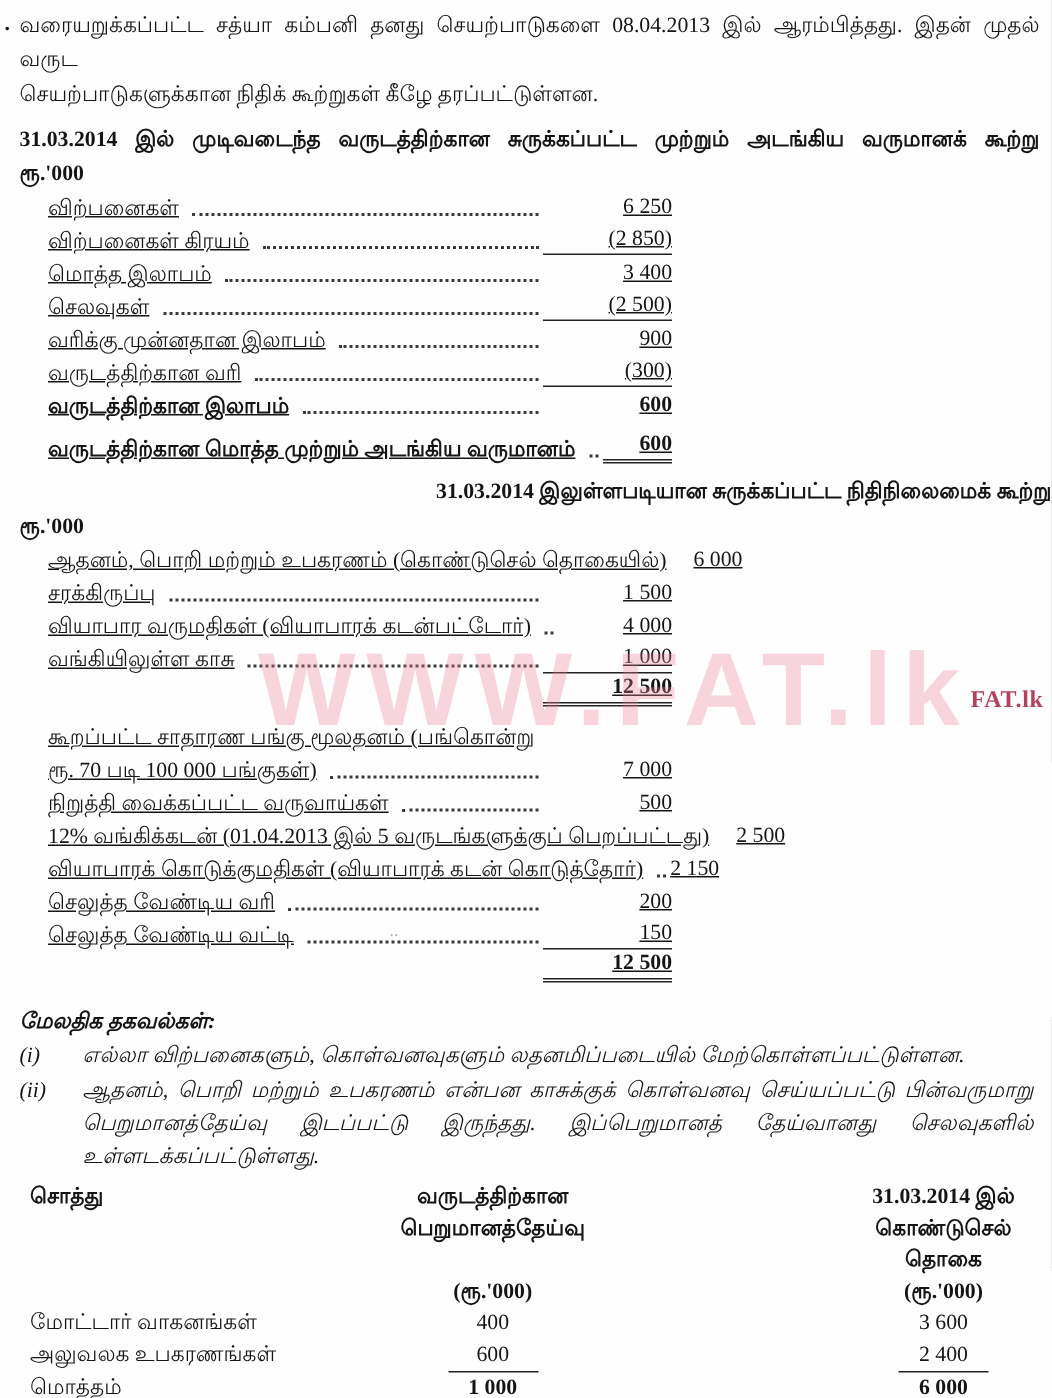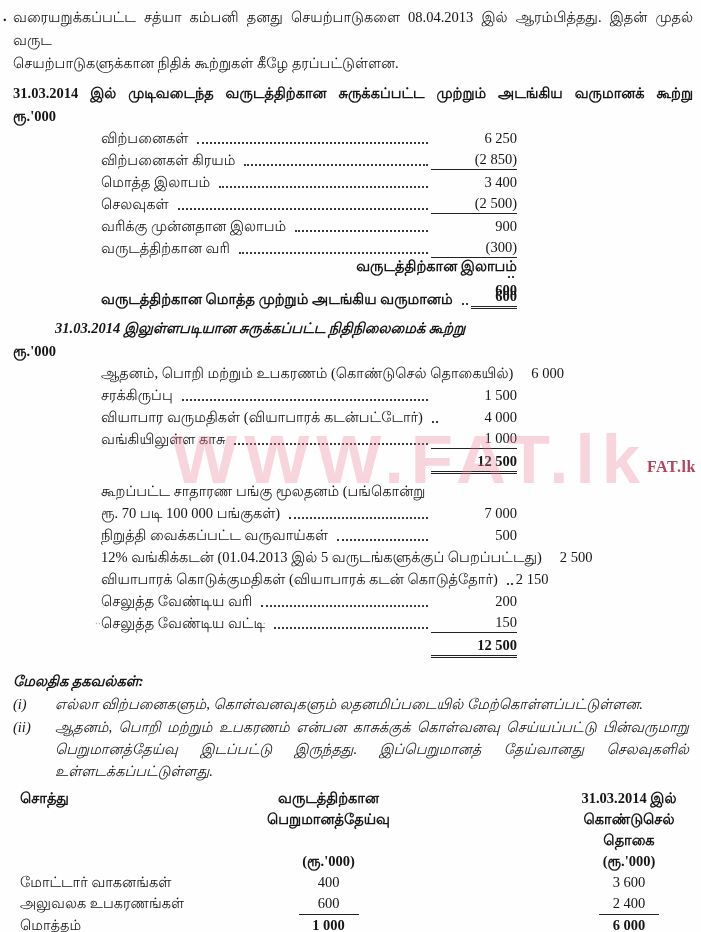--- a/index.html
+++ b/index.html
@@ -7,31 +7,31 @@
     position:relative; width:701px; height:932px; margin:0 auto;
     background:#fefefe; color:#151515;
     font-family:"Liberation Serif", serif; font-size:14.5px;
     overflow:hidden;
   }
   .qdot {position:absolute; left:3px; top:8px; font-weight:bold;}
   .intro {padding:6px 8px 0 13px; line-height:23px;}
   .jline {text-align:justify; text-align-last:justify;}
   .h1 {margin:8px 8px 0 13px; font-weight:bold; text-align:justify; text-align-last:justify; line-height:20px;}
   .unit-row {width:480px; margin-left:13px; text-align:left; font-weight:bold; line-height:20px; margin-top:3px;}
-  .stmt {margin-left:101px; width:416px;}
+  .stmt {margin-left:32px; width:416px;text-decoration:underline;}
   .st-row {display:flex; align-items:flex-end; height:22px; white-space:nowrap;}
   .st-row .lbl {white-space:nowrap;}
   .dots {flex:1; border-bottom:2px dotted #3a3a3a; margin:0 3px 4px 9px; min-width:6px;}
   .dots.hide {border-bottom:none;}
   .amt {width:86px; text-align:right; padding-bottom:1px;}
   .amt.rule {border-bottom:1.5px solid #222;}
   .amt.dbl {border-bottom:3px double #222; font-weight:bold;}
-  .st-row.boldrow {font-weight:bold;flex-direction:column;}
+  .st-row.boldrow {font-weight:bold;}
   .st-row.totalrow {font-weight:bold; margin-top:7px;}
-  .h2 {margin-top:9px; padding-left:55px; font-weight:bold; text-align:left; line-height:20px;font-style:italic;} .gap8 {height:8px;}
+  .h2 {margin-top:9px; padding-left:55px; font-weight:bold; text-align:right; line-height:20px;} .gap8 {height:8px;}
   .notes {margin:15px 10px 0 13px;font-style:italic;}
   .notes-head {font-weight:bold; line-height:22px;}
   .note {display:grid; grid-template-columns:42px 1fr; line-height:22px; margin-top:1px;}
   .note .ntext {text-align:justify; padding-right:2px;}
   .dep {margin:6px 10px 0 20px;}
   .dep-row {display:grid; grid-template-columns:180px 185px 1fr; line-height:21px;gap:36px;}
   .dep .c1 {text-align:left;}
   .dep .c2 {text-align:center;}
   .dep .c3 {text-align:center; padding-left:110px;}
   .dep .hdr {font-weight:bold;}

